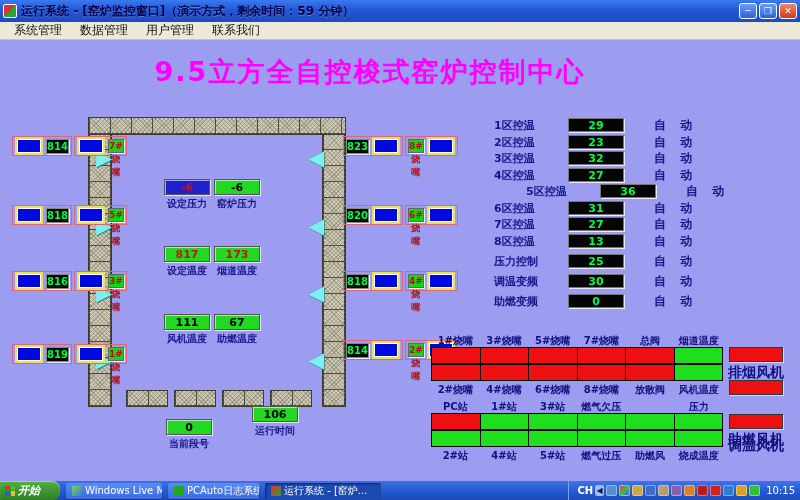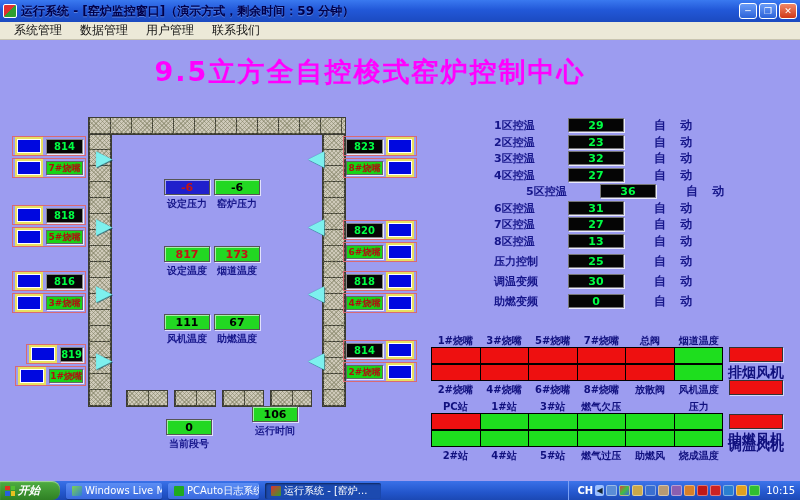--- a/index.html
+++ b/index.html
@@ -39,21 +39,21 @@
   .brick { position:absolute; border:1px solid #3c3c34; background-color:#cfcaba;
     background-image:
       repeating-linear-gradient(45deg, rgba(120,120,90,.45) 0 1px, transparent 1px 3px),
       repeating-linear-gradient(-45deg, rgba(120,120,90,.45) 0 1px, transparent 1px 3px),
       repeating-linear-gradient(0deg, #3c3c34 0 1px, transparent 1px 16px),
       repeating-linear-gradient(90deg, #3c3c34 0 1px, transparent 1px 21px); }
   .flame { position:absolute; font-size:21px; color:#7df0ee; line-height:20px;
     text-shadow:0 0 1px #1a7a8a, 1px 1px 0 rgba(20,90,110,.6); }
 
   
-  .module { position:absolute; width:74px; display:flex; flex-direction:column; gap:2px; }
+  .module { position:absolute; width:74px; display:flex; flex-direction:row; gap:2px; }
   .mrow { display:flex; align-items:center; gap:3px; border:1px solid #d86a74;
     padding:2px; height:20px; }
   .module.right .mrow { flex-direction:row-reverse; }
   .bluebtn { width:24px; height:14px; background:#0008e0; border:1px solid #fff;
     box-shadow:0 0 0 2px #e8e060; margin:2px; flex:0 0 auto; }
   .mdisp { flex:1; height:15px; background:#060606; color:#00ff44; font-size:10px;
     font-weight:bold; text-align:center; line-height:14px; border:1px solid #888;
     box-shadow:1px 1px 0 rgba(255,255,255,.8); }
   .mlabel { flex:1; height:14px; background:#17d417; color:#b01010; font-size:9px;
     font-weight:bold; text-align:center; line-height:13px; border:1px solid #666;
@@ -202,21 +202,21 @@
   <div class="module right" style="left:343px;top:136px;">
     <div class="mrow">
         <span class="bluebtn"></span>
         <span class="mdisp">823</span>
       </div>
     <div class="mrow">
         <span class="bluebtn"></span>
         <span class="mlabel">8#烧嘴</span>
       </div>
   </div>
-  <div class="module right" style="left:343px;top:220px;">
+  <div class="module right" style="left:343px;top:205px;">
     <div class="mrow">
         <span class="bluebtn"></span>
         <span class="mdisp">820</span>
       </div>
     <div class="mrow">
         <span class="bluebtn"></span>
         <span class="mlabel">6#烧嘴</span>
       </div>
   </div>
   <div class="module right" style="left:343px;top:271px;">

